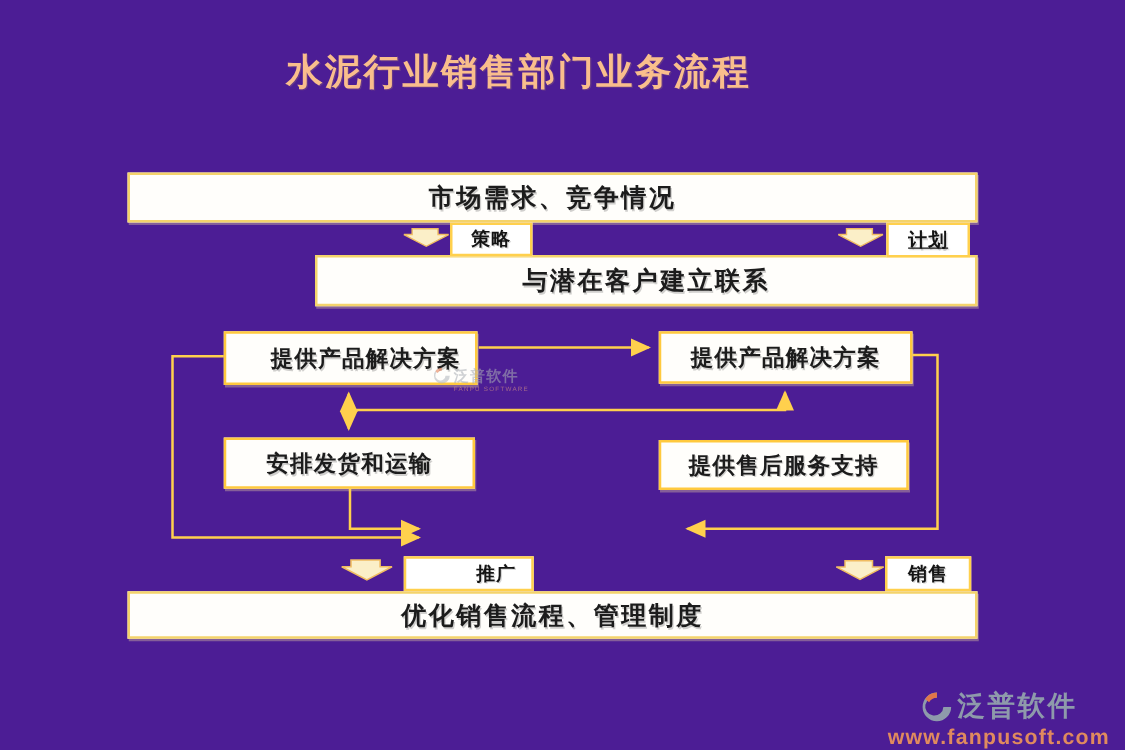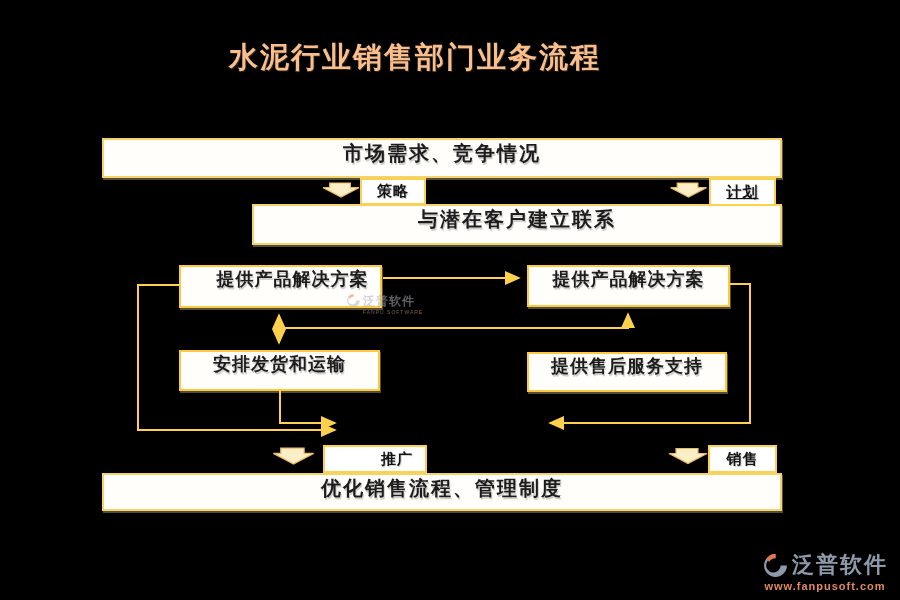--- a/index.html
+++ b/index.html
@@ -1,27 +1,27 @@
 <!DOCTYPE html>
 <html style="--title-color: #F9BE8C; --border-wide: #F4D36B; --border-small: #FFC93E; --line-gold: #FFD04D; --logo-grey: #8E9AAB; --url-orange: #E08A5E;"><head>
 <meta charset="utf-8">
 <style>
   html,body{margin:0;padding:0;background:#ffffff;}
   .canvas{
-    position:relative;width:900px;height:600px;background:#000000;overflow:hidden;
+    position:relative;width:900px;height:600px;background:#4c1d95;overflow:hidden;
     font-family:"Liberation Sans","DejaVu Sans",sans-serif;
   }
   .page-title{
     position:absolute;left:0;top:38px;width:830px;text-align:center;
     font-size:29px;font-weight:bold;letter-spacing:2px;
     color:var(--title-color,#F9BE8C);
     text-shadow:1px 1px 0 rgba(180,140,100,.25);
   }
   .fbox{
-    position:absolute;display:flex;justify-content:center;
+    position:absolute;display:flex;align-items:center;justify-content:center;
     background:#fffefb;border:2px solid var(--border-wide,#F4D36B);
     box-sizing:border-box;color:#1c1c1c;font-weight:bold;
     text-shadow:1px 1.5px 0 rgba(120,120,120,.35);
     box-shadow:1px 2px 0 rgba(240,220,160,.35);
   }
   .fbox.small{border-color:var(--border-small,#FFC93E);}
   .wide-text{font-size:20px;letter-spacing:2px;}
   .mid-text{font-size:18px;letter-spacing:1px;}
   .tagbox{
     position:absolute;display:flex;align-items:center;justify-content:center;
@@ -42,21 +42,21 @@
   .logo{
     position:absolute;right:12px;top:550px;display:flex;flex-direction:column;
     align-items:center;z-index:2;
   }
   .logo .logo-row{display:flex;align-items:center;}
   .logo .logo-name{
     font-size:22px;font-weight:bold;color:var(--logo-grey,#8E9AAB);
     letter-spacing:2px;margin-left:3px;
   }
   .logo .logo-url{
-    font-size:11px;font-weight:bold;color:var(--url-orange,#E08A5E);
+    font-size:17px;font-weight:bold;color:var(--url-orange,#E08A5E);
     letter-spacing:1px;margin-top:0;
   }
 </style>
 </head>
 <body>
 
 <div class="canvas">
 
   <div class="page-title">水泥行业销售部门业务流程</div>
 

